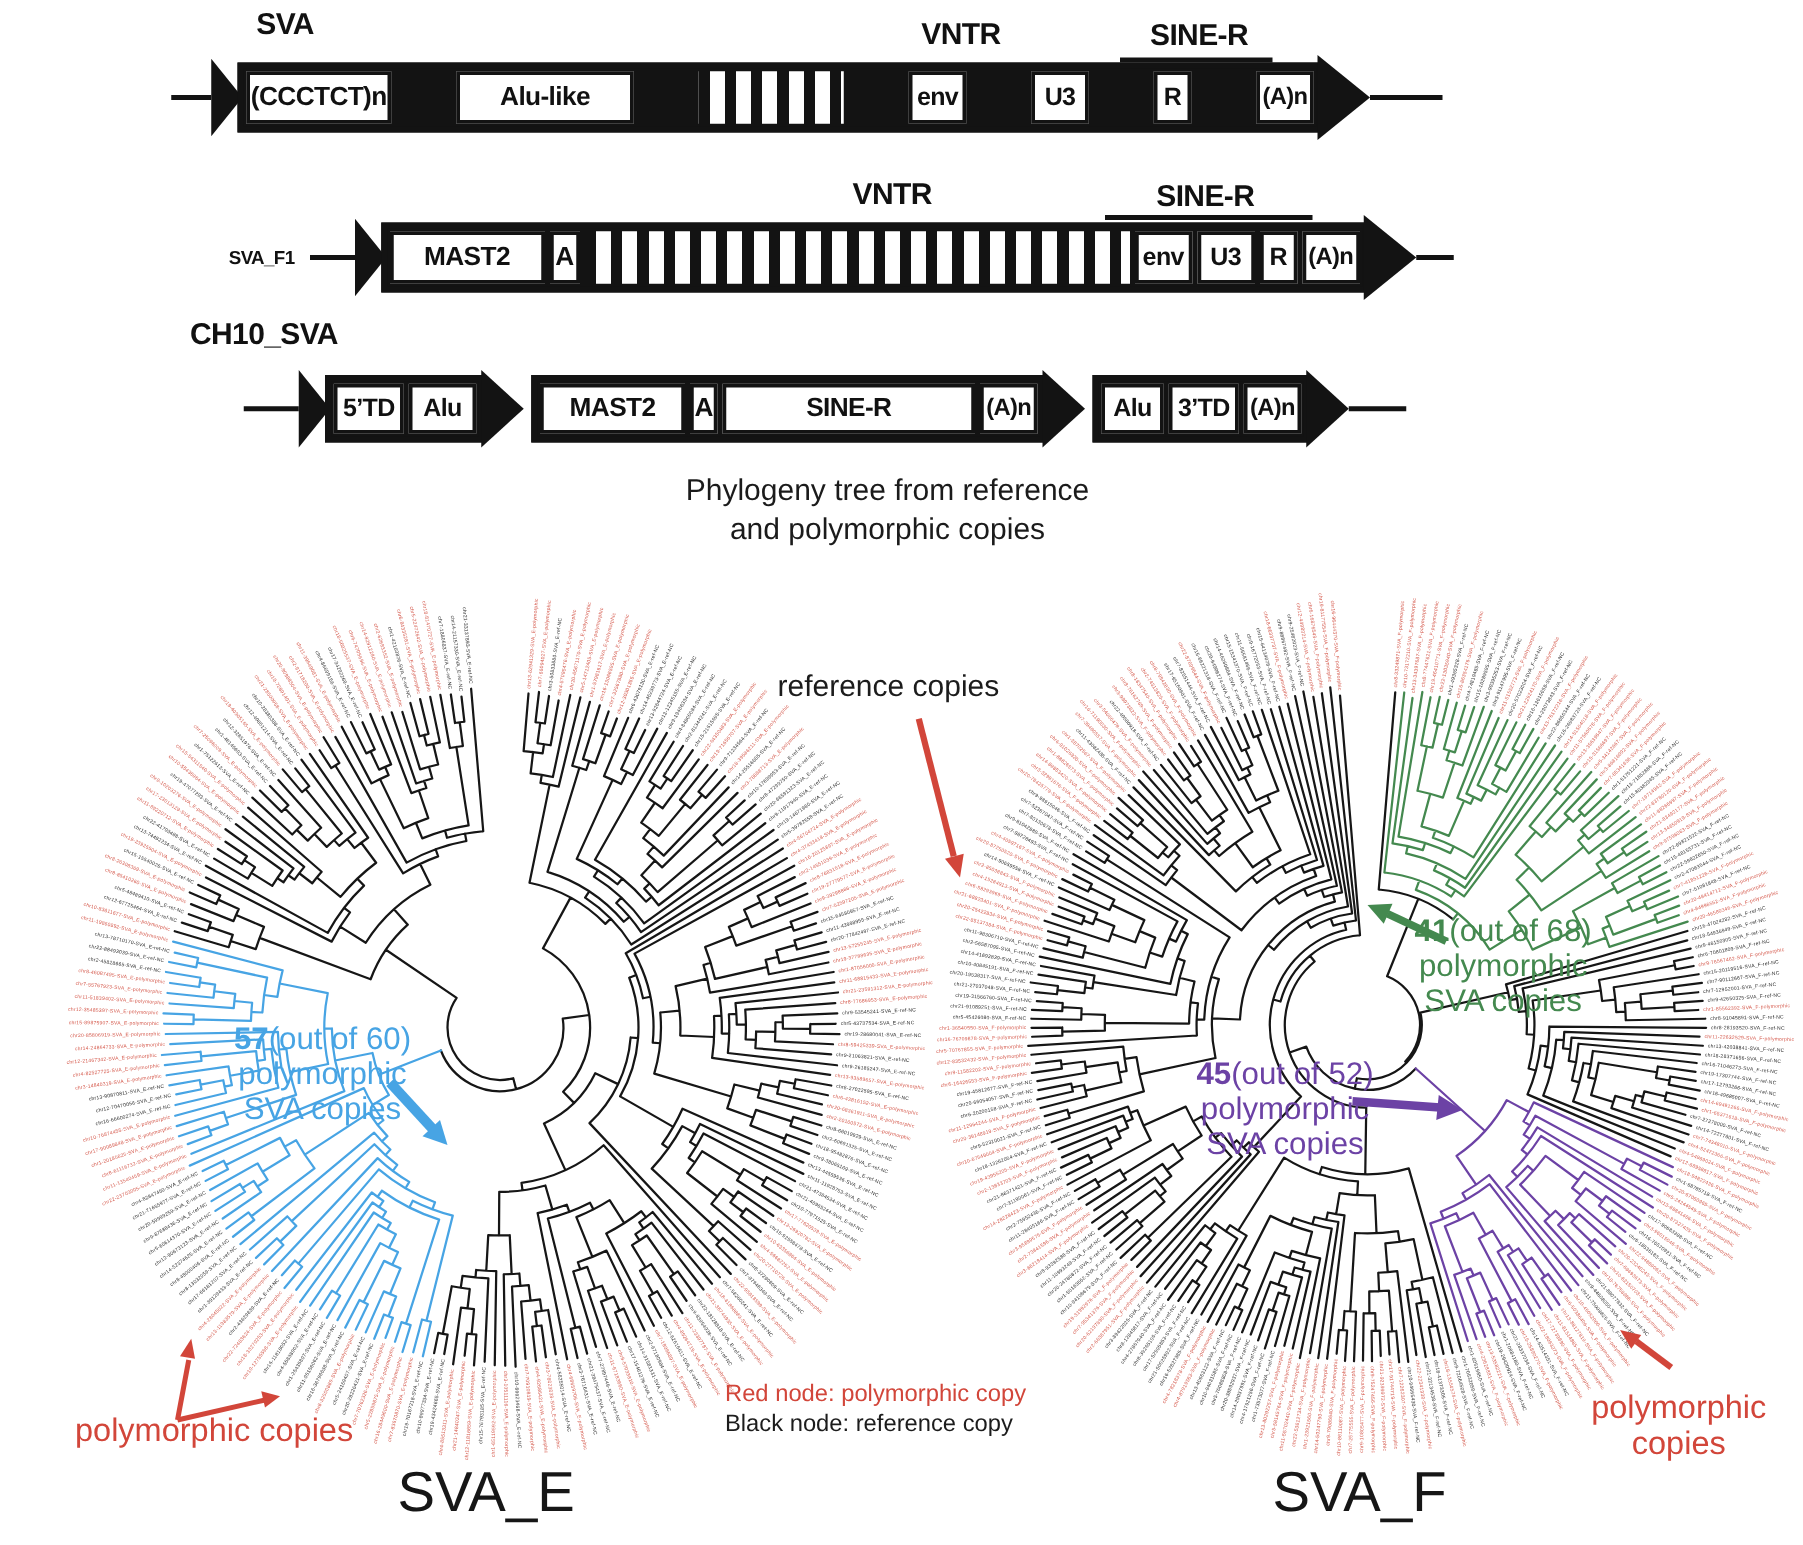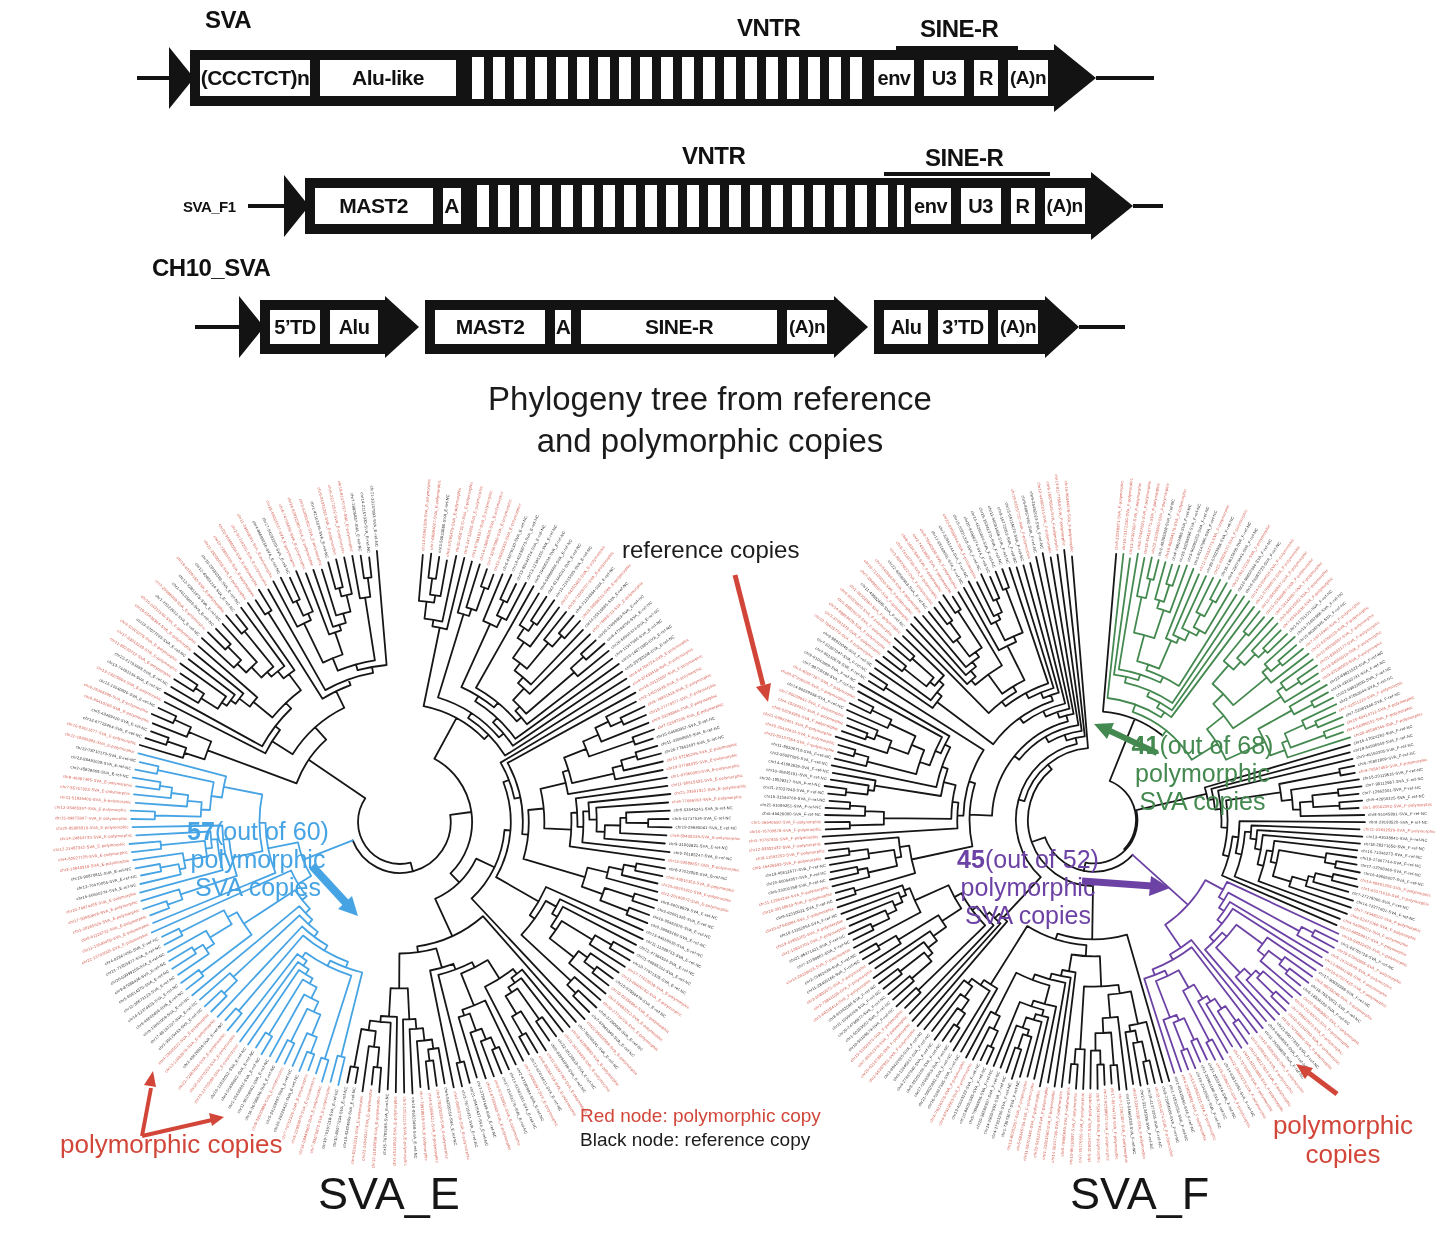--- a/index.html
+++ b/index.html
@@ -18,21 +18,21 @@
   .gbox.h52{height:54px;}
   .seg{background:#fff;border:3px solid #131313;margin:2px;display:flex;align-items:center;
        justify-content:center;font-weight:bold;font-size:21px;letter-spacing:-0.5px;
        box-sizing:border-box;white-space:nowrap;padding:0 3px;color:#111;}
   .stripes{flex:1;margin:2px;background:repeating-linear-gradient(90deg,#131313 0 9px,#ffffff 9px 21px);}
   .dlabel{position:absolute;font-weight:bold;font-size:24px;letter-spacing:-0.5px;color:#111;}
   .overline{position:absolute;border-top:4px solid #131313;}
   .rowname{font-weight:bold;font-size:15px;letter-spacing:-0.5px;margin-right:12px;color:#111;}
   
   .title{position:absolute;left:360px;top:378px;width:700px;text-align:center;
-         font-size:33px;line-height:1.28;color:#1b1b1b;}
+         font-size:24px;line-height:1.28;color:#1b1b1b;}
   
   #trees-svg{position:absolute;left:0;top:0;z-index:1;}
   #trees-svg text{font-family:"Liberation Sans",sans-serif;font-size:4px;letter-spacing:.2px;}
   
   .ann{position:absolute;z-index:2;line-height:1.12;}
   .center{text-align:center;margin-top:19px;}
   .b{font-weight:bold;}
   .treename{position:absolute;z-index:2;font-size:45px;color:#161616;}
 </style>
 </head>
@@ -41,21 +41,21 @@
 <div class="fig">
 
   <div class="dlabel" style="left:205px;top:6px;">SVA</div>
   <div class="dlabel" style="left:737px;top:14px;">VNTR</div>
   <div class="dlabel" style="left:920px;top:15px;">SINE-R</div>
   <div class="overline" style="left:896px;top:46px;width:122px;"></div>
 
   <div class="drow" style="left:137px;top:44px;">
     <div class="lead" style="width:32px;"></div>
     <div class="tri"></div>
-    <div class="gbox" style="width:868px;">
+    <div class="gbox" style="width:868px;gap:48px;">
       <div class="seg" style="width:116px;">(CCCTCT)n</div>
       <div class="seg" style="width:142px;">Alu-like</div>
       <div class="stripes"></div>
       <div class="seg" style="width:46px;font-size:20px;">env</div>
       <div class="seg" style="width:46px;font-size:20px;">U3</div>
       <div class="seg" style="width:30px;font-size:20px;">R</div>
       <div class="seg" style="width:46px;font-size:19px;">(A)n</div>
     </div>
     <div class="endtri"></div>
     <div class="lead" style="width:58px;"></div>
@@ -614,15 +614,15 @@
     <div>polymorphic</div>
     <div>copies</div>
   </div>
 
   <div class="ann" style="left:580px;top:1104px;font-size:19px;line-height:1.28;">
     <div style="color: rgb(210, 70, 58);">Red node: polymorphic copy</div>
     <div style="color: rgb(28, 28, 28);">Black node: reference copy</div>
   </div>
 
   <div class="treename" style="left:318px;top:1168px;">SVA_E</div>
-  <div class="treename" style="left:1070px;top:1168px;">SVA_F</div>
+  <div class="treename" style="left:1018px;top:1168px;">SVA_F</div>
 
 </div>
 
 </body></html>

